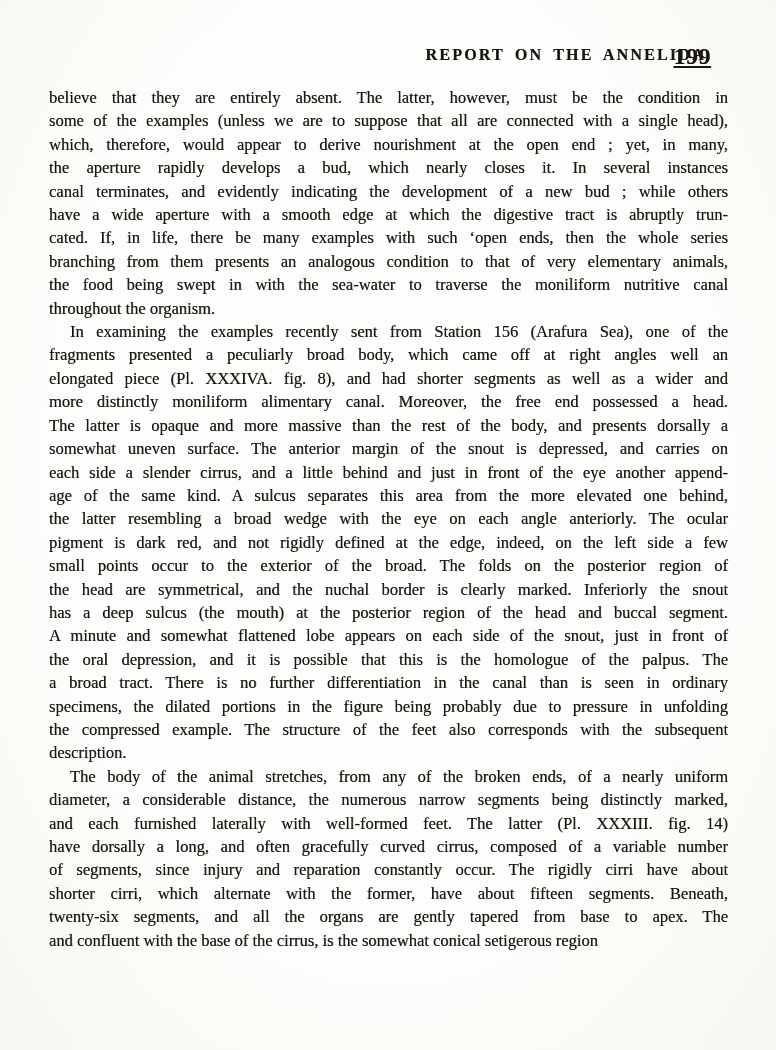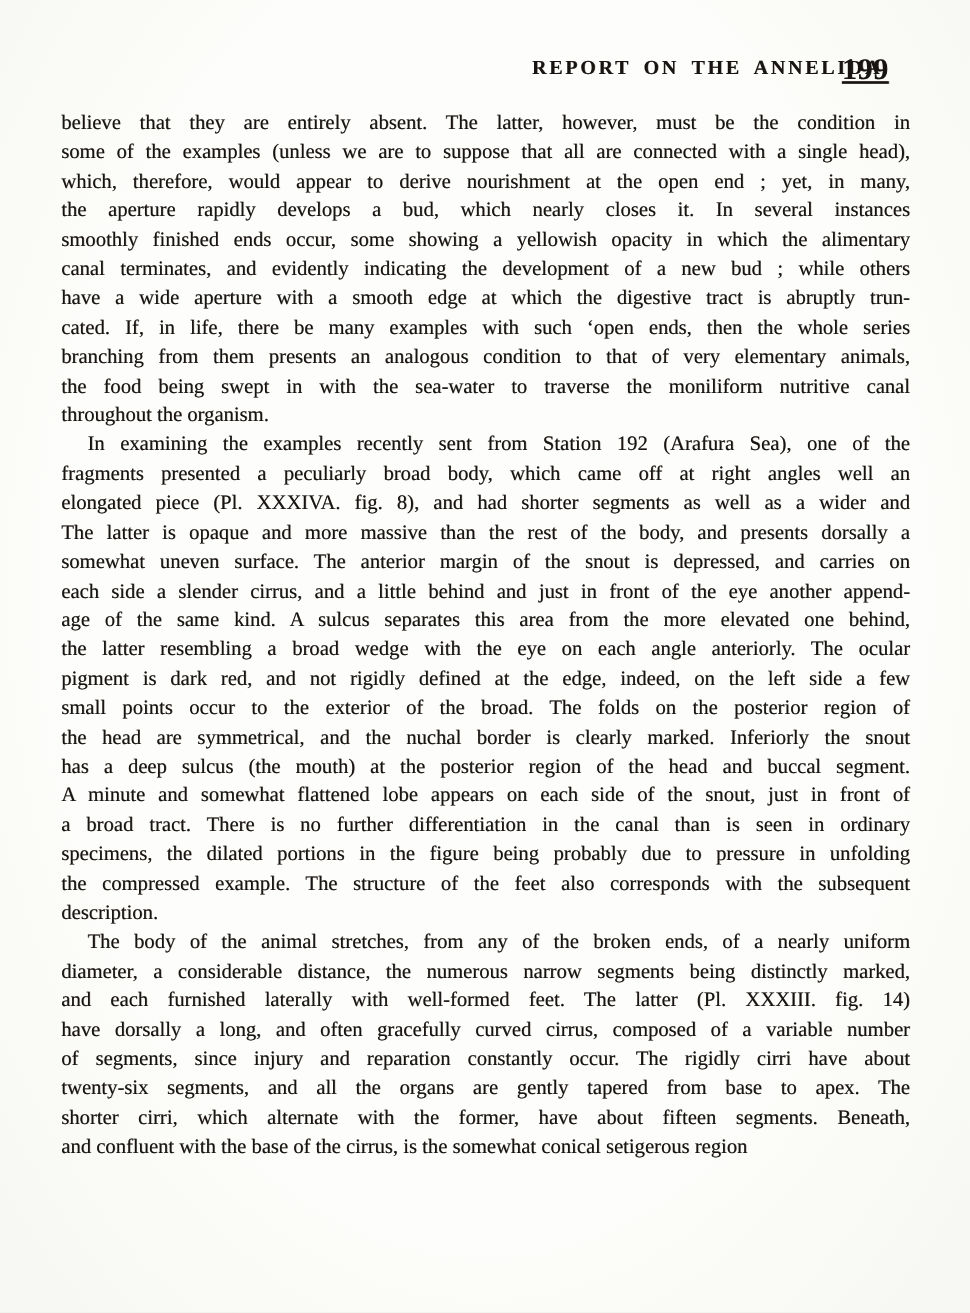--- a/index.html
+++ b/index.html
@@ -73,46 +73,47 @@
 <div class="page">
   <div class="page-header">
     <div class="running-title">REPORT ON THE ANNELIDA.</div>
     <div class="page-number">199</div>
   </div>
   <div class="text-block">
       <div class="line">believe that they are entirely absent.  The latter, however, must be the condition in</div>
       <div class="line">some of the examples (unless we are to suppose that all are connected with a single head),</div>
       <div class="line">which, therefore, would appear to derive nourishment at the open end ; yet, in many,</div>
       <div class="line">the aperture rapidly develops a bud, which nearly closes it.  In several instances</div>
-      <div class="line">smoothly finished ends occur, some showing a yellowish opacity in which the alimentary</div>
       <div class="line">canal terminates, and evidently indicating the development of a new bud ; while others</div>
       <div class="line">have a wide aperture with a smooth edge at which the digestive tract is abruptly trun-</div>
       <div class="line">cated.  If, in life, there be many examples with such ‘open ends, then the whole series</div>
       <div class="line">branching from them presents an analogous condition to that of very elementary animals,</div>
       <div class="line">the food being swept in with the sea-water to traverse the moniliform nutritive canal</div>
       <div class="line line-last">throughout the organism.</div>
-      <div class="line line-indent">In examining the examples recently sent from Station 192 (Arafura Sea), one of the</div>
+      <div class="line line-indent">In examining the examples recently sent from Station 156 (Arafura Sea), one of the</div>
       <div class="line">fragments presented a peculiarly broad body, which came off at right angles well an</div>
       <div class="line">elongated piece (Pl. XXXIVA. fig. 8), and had shorter segments as well as a wider and</div>
+      <div class="line">more distinctly moniliform alimentary canal.  Moreover, the free end possessed a head.</div>
       <div class="line">The latter is opaque and more massive than the rest of the body, and presents dorsally a</div>
       <div class="line">somewhat uneven surface.  The anterior margin of the snout is depressed, and carries on</div>
       <div class="line">each side a slender cirrus, and a little behind and just in front of the eye another append-</div>
       <div class="line">age of the same kind.  A sulcus separates this area from the more elevated one behind,</div>
       <div class="line">the latter resembling a broad wedge with the eye on each angle anteriorly.  The ocular</div>
       <div class="line">pigment is dark red, and not rigidly defined at the edge, indeed, on the left side a few</div>
       <div class="line">small points occur to the exterior of the broad.  The folds on the posterior region of</div>
       <div class="line">the head are symmetrical, and the nuchal border is clearly marked.  Inferiorly the snout</div>
       <div class="line">has a deep sulcus (the mouth) at the posterior region of the head and buccal segment.</div>
       <div class="line">A minute and somewhat flattened lobe appears on each side of the snout, just in front of</div>
+      <div class="line">the oral depression, and it is possible that this is the homologue of the palpus.  The</div>
       <div class="line">a broad tract.  There is no further differentiation in the canal than is seen in ordinary</div>
       <div class="line">specimens, the dilated portions in the figure being probably due to pressure in unfolding</div>
       <div class="line">the compressed example.  The structure of the feet also corresponds with the subsequent</div>
       <div class="line line-last">description.</div>
       <div class="line line-indent">The body of the animal stretches, from any of the broken ends, of a nearly uniform</div>
       <div class="line">diameter, a considerable distance, the numerous narrow segments being distinctly marked,</div>
       <div class="line">and each furnished laterally with well-formed feet.  The latter (Pl. XXXIII. fig. 14)</div>
       <div class="line">have dorsally a long, and often gracefully curved cirrus, composed of a variable number</div>
       <div class="line">of segments, since injury and reparation constantly occur.  The rigidly cirri have about</div>
+      <div class="line">shorter cirri, which alternate with the former, have about fifteen segments.  Beneath,</div>
       <div class="line">twenty-six segments, and all the organs are gently tapered from base to apex.  The</div>
-      <div class="line">shorter cirri, which alternate with the former, have about fifteen segments.  Beneath,</div>
       <div class="line line-last">and confluent with the base of the cirrus, is the somewhat conical setigerous region</div>
     </div>
 </div>
 
 </body></html>

